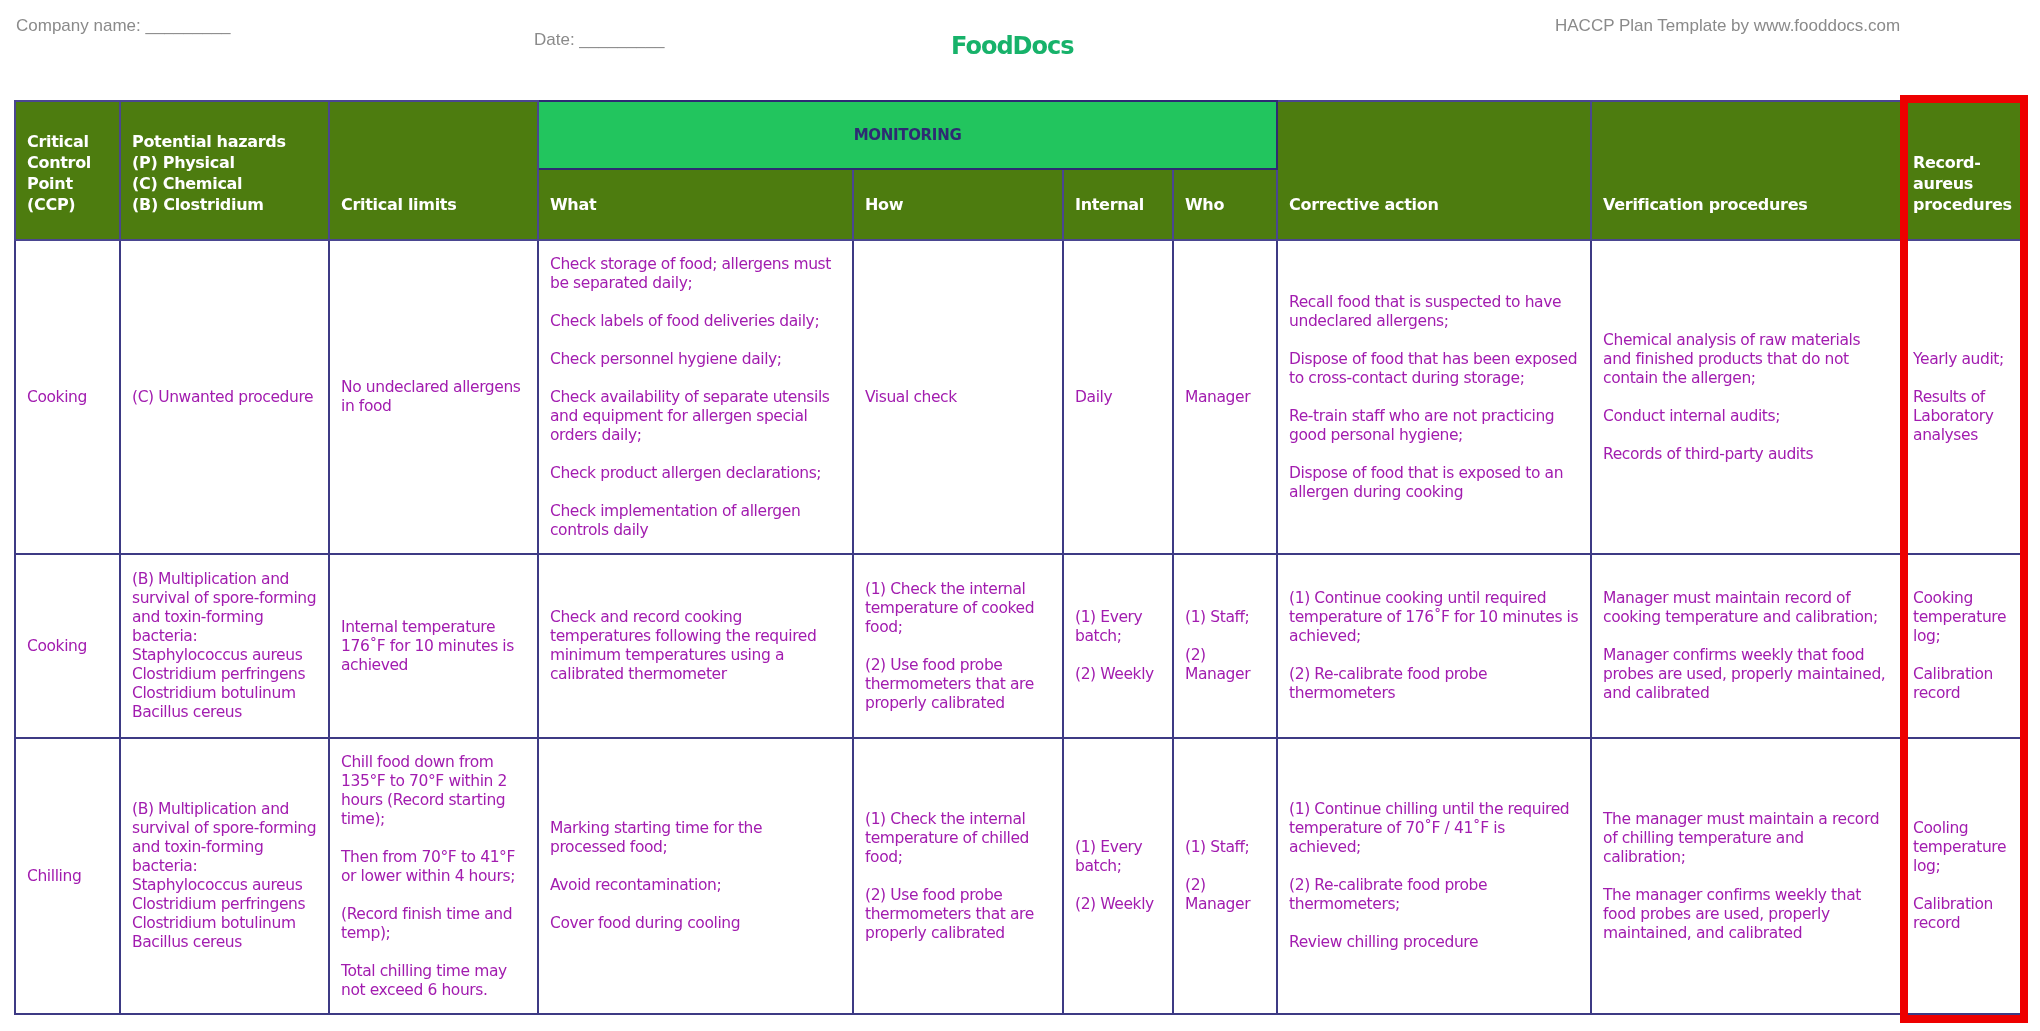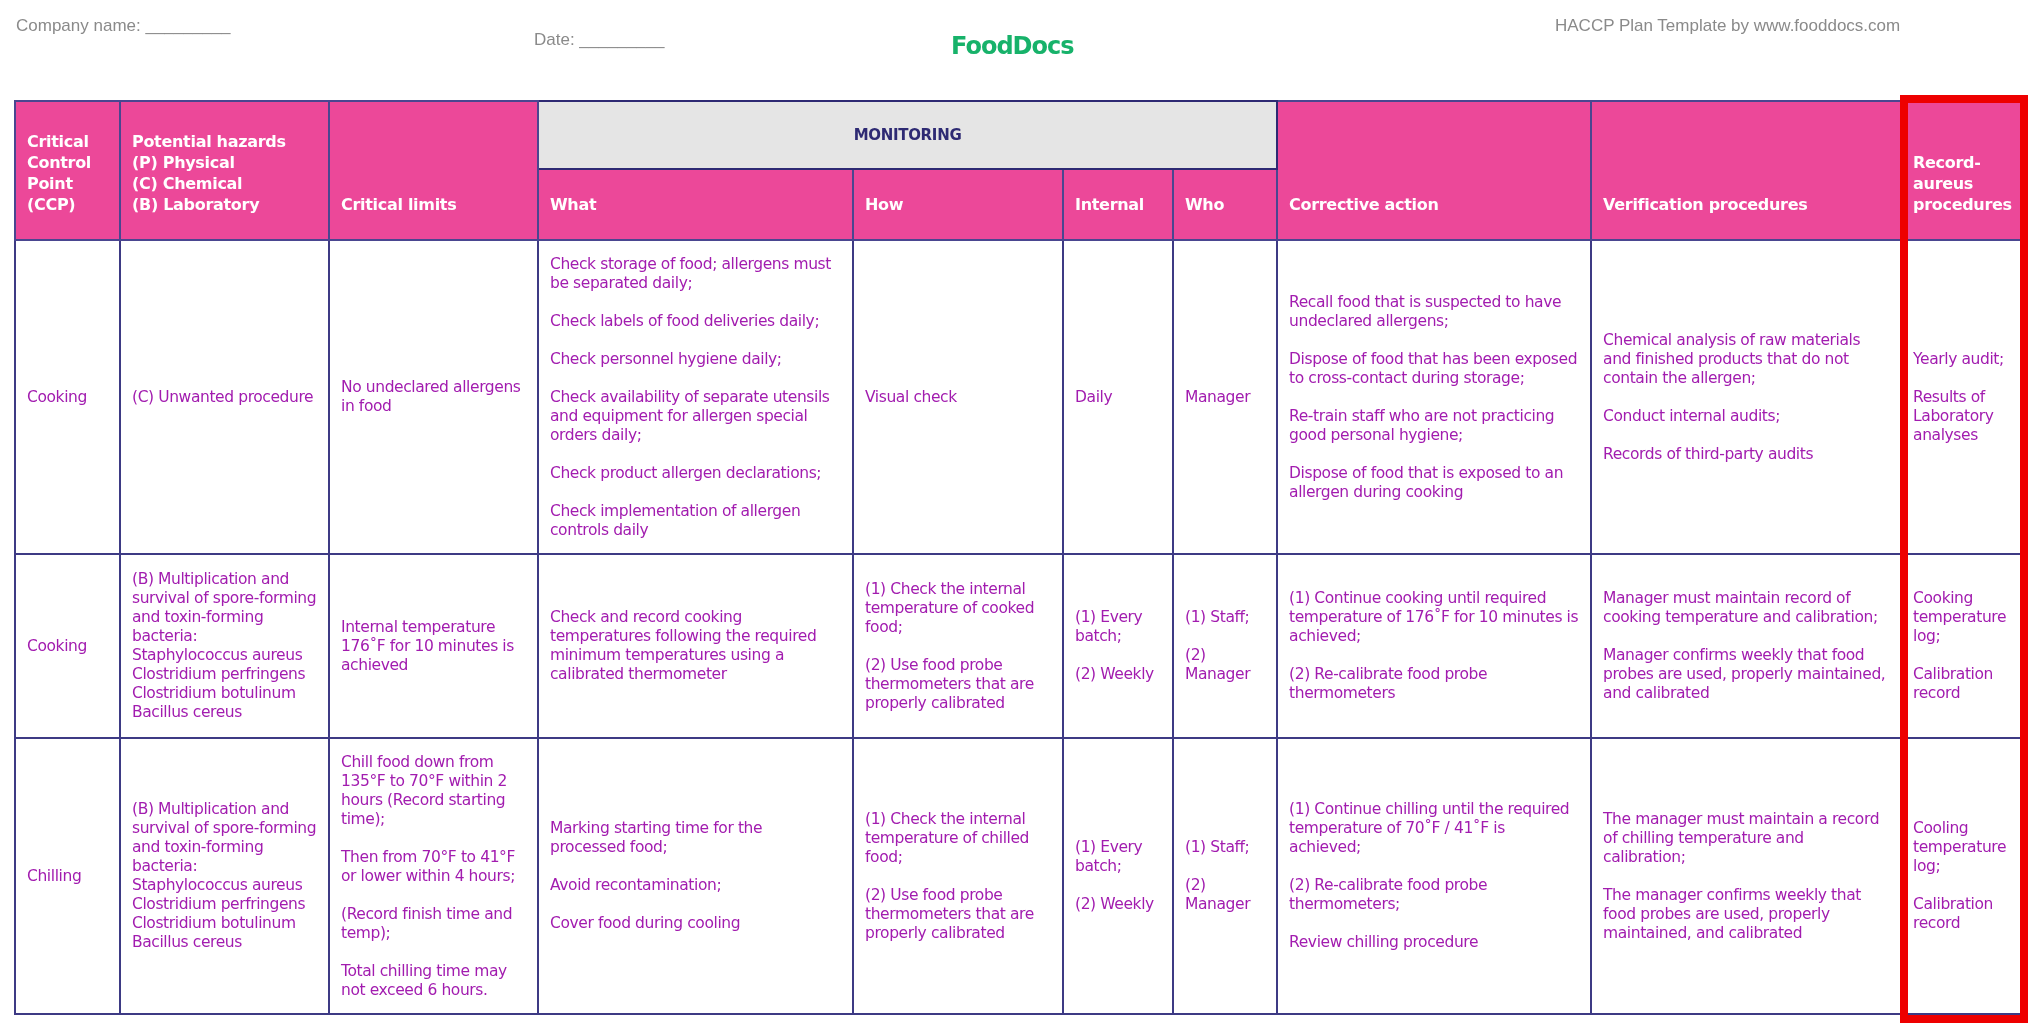--- a/index.html
+++ b/index.html
@@ -41,35 +41,35 @@
       border-collapse: collapse;
       table-layout: fixed;
     }
     .haccp-table td, .haccp-table th {
       border: 2px solid #3d3a84;
       padding: 0 11px;
       vertical-align: middle;
       text-align: left;
     }
     .haccp-table th {
-      background: #ec4899;
+      background: #4d7c0f;
       color: #ffffff;
       font-family: "DejaVu Sans", sans-serif;
       font-size: 16px;
       font-weight: bold;
       line-height: 21px;
       border-color: #4a4690;
       letter-spacing: -0.3px;
     }
     .haccp-table th.bottom {
       vertical-align: bottom;
       padding-bottom: 24px;
     }
     .haccp-table th.monitoring {
-      background: #e5e5e5;
+      background: #22c55e;
       color: #2e2a73;
       text-align: center;
       font-size: 15px;
       border: 2px solid #2e2a73;
       height: 66px;
       padding: 0;
     }
     .haccp-table th.sub {
       height: 69px;
       vertical-align: middle;
@@ -127,21 +127,21 @@
       <th rowspan="2" class="bottom">
         <div>Critical</div>
         <div>Control</div>
         <div>Point</div>
         <div>(CCP)</div>
       </th>
       <th rowspan="2" class="bottom">
         <div>Potential hazards</div>
         <div>(P) Physical</div>
         <div>(C) Chemical</div>
-        <div>(B) Laboratory</div>
+        <div>(B) Clostridium</div>
       </th>
       <th rowspan="2" class="bottom">Critical limits</th>
       <th colspan="4" class="monitoring">MONITORING</th>
       <th rowspan="2" class="bottom">Corrective action</th>
       <th rowspan="2" class="bottom">Verification procedures</th>
       <th rowspan="2" class="bottom">
         <div>Record-</div>
         <div>aureus</div>
         <div>procedures</div>
       </th>

